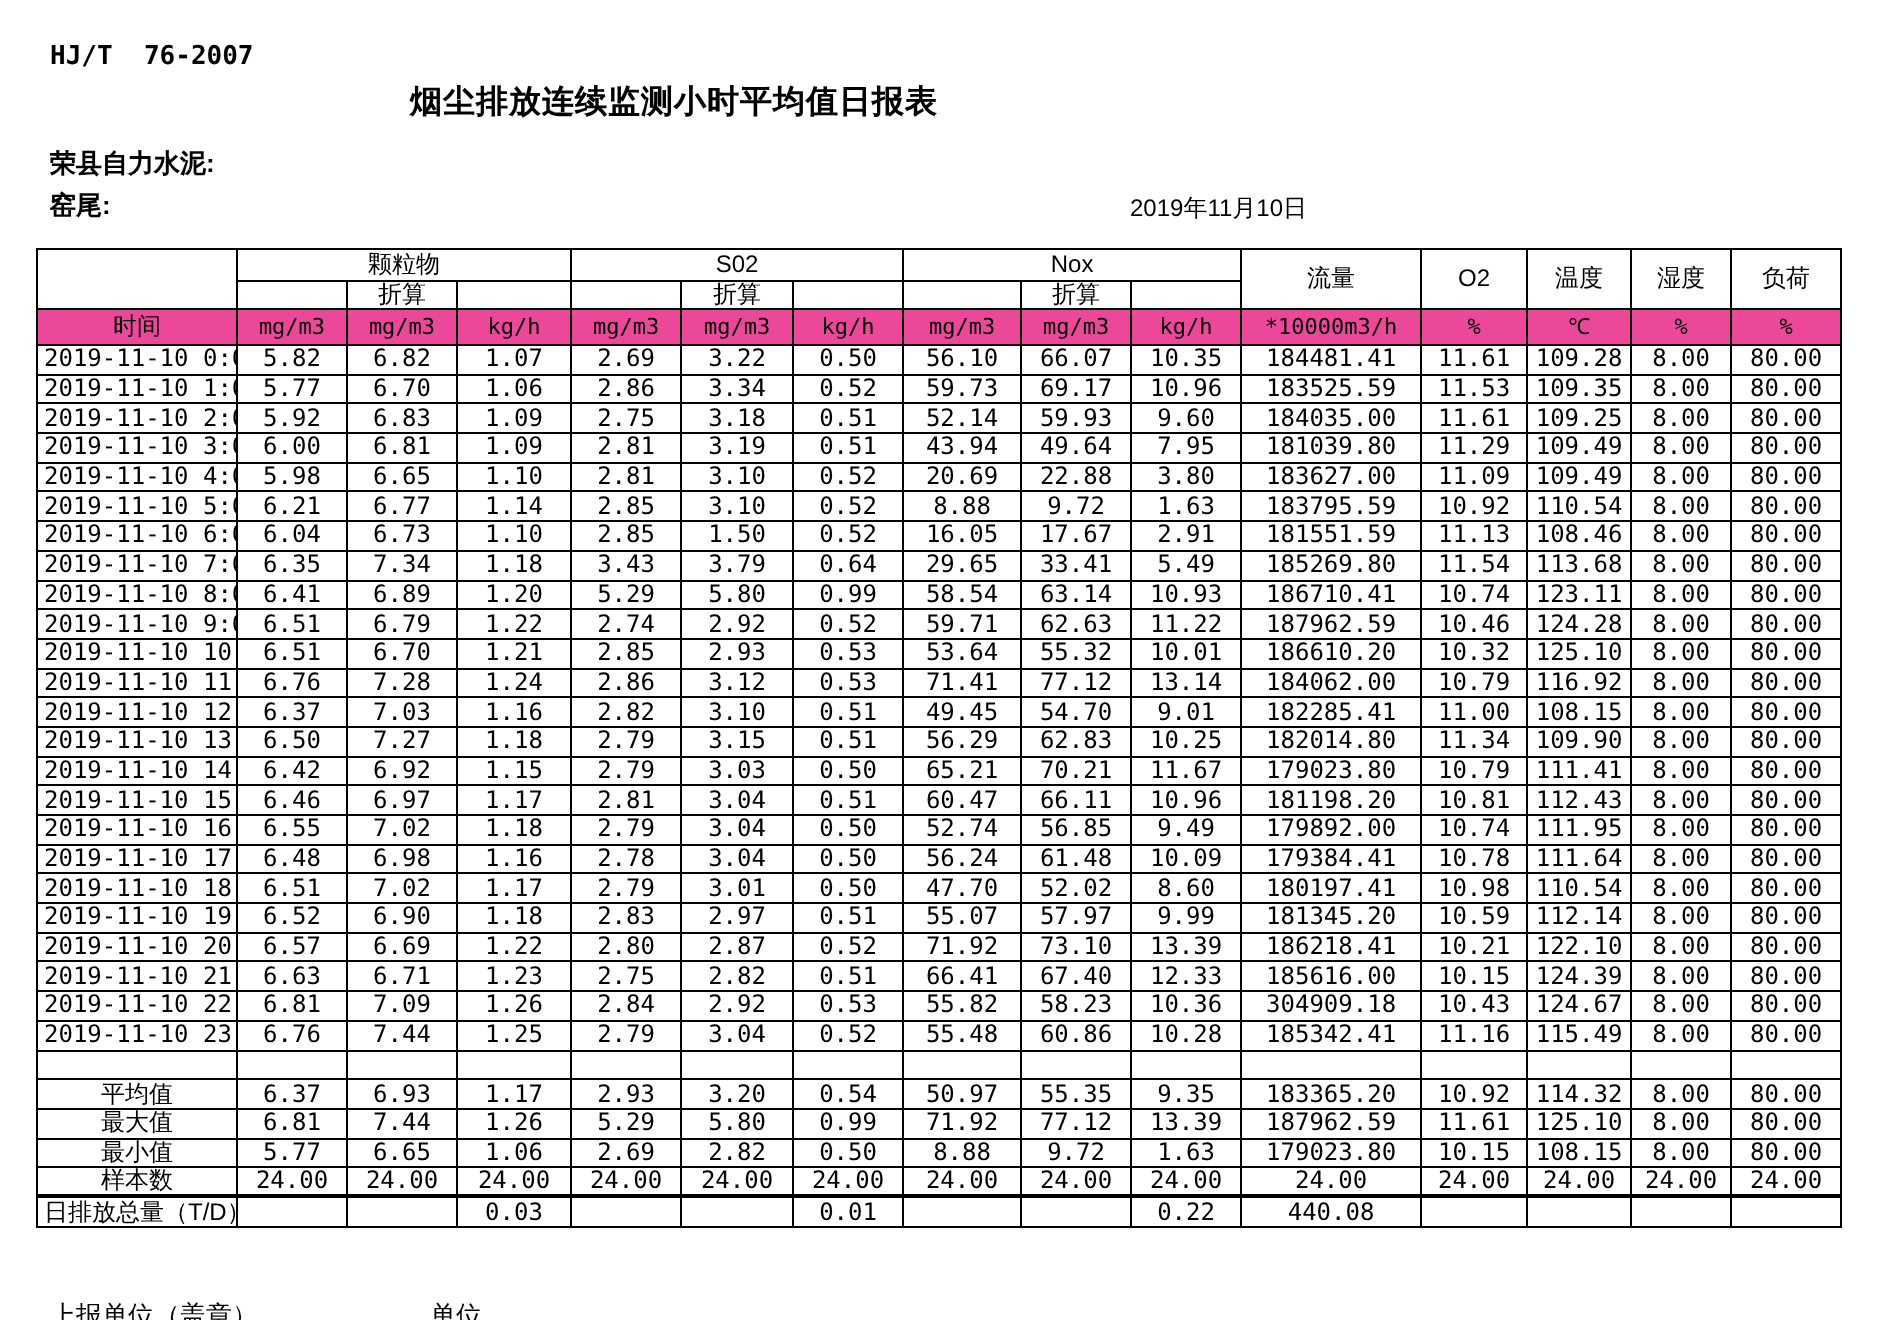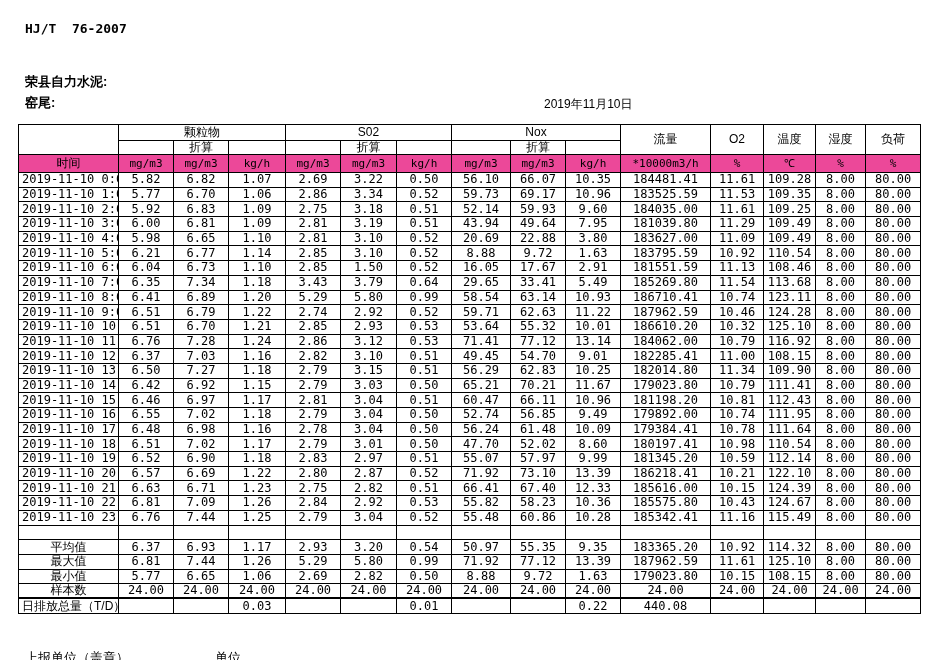--- a/index.html
+++ b/index.html
@@ -14,21 +14,21 @@
     position:absolute; left:25px; top:9px;
     font-size:13px; font-weight:bold; white-space:pre;
     font-family:"DejaVu Sans Mono",monospace;
   }
   .report-title {
     position:absolute; left:205px; top:29px;
     font-size:16px; font-weight:bold; letter-spacing:0.5px;
   }
   .company-name { position:absolute; left:25px; top:61px; font-size:13px; font-weight:bold; }
   .station-name { position:absolute; left:25px; top:82px; font-size:13px; font-weight:bold; }
-  .report-date  { position:absolute; left:544px; top:84px; font-size:12px; }
+  .report-date  { position:absolute; left:565px; top:84px; font-size:12px; }
 
   table.report {
     position:absolute; left:18px; top:112px; width:902px;
     border-collapse:collapse; table-layout:fixed;
   }
   table.report th, table.report td {
     border:1px solid #000; padding:0 3px;
     font-size:12px; line-height:13px; font-weight:normal;
     white-space:nowrap; overflow:hidden; text-align:center;
     height:14.7px;
@@ -55,20 +55,21 @@
   .footer-note  { position:absolute; left:25px;  top:619px; font-size:12px; }
   .footer-org   { position:absolute; left:25px;  top:637px; font-size:13px; }
   .footer-unit  { position:absolute; left:215px; top:637px; font-size:13px; }
 </style>
 </head>
 <body>
 
 <div class="sheet">
 
   <div class="std-code">HJ/T  76-2007</div>
+  <div class="report-title">烟尘排放连续监测小时平均值日报表</div>
   <div class="company-name">荣县自力水泥:</div>
   <div class="station-name">窑尾:</div>
   <div class="report-date">2019年11月10日</div>
 
   <table class="report">
     <colgroup>
       <col style="width:100px">
         <col style="width:55px">
         <col style="width:55px">
         <col style="width:57px">
@@ -504,21 +505,21 @@
           <td class="time">2019-11-10 22:00</td>
           <td class="num">6.81</td>
           <td class="num">7.09</td>
           <td class="num">1.26</td>
           <td class="num">2.84</td>
           <td class="num">2.92</td>
           <td class="num">0.53</td>
           <td class="num">55.82</td>
           <td class="num">58.23</td>
           <td class="num">10.36</td>
-          <td class="num">185575.80</td>
+          <td class="num">304909.18</td>
           <td class="num">10.43</td>
           <td class="num">124.67</td>
           <td class="num">8.00</td>
           <td class="num">80.00</td>
         </tr>
         <tr>
           <td class="time">2019-11-10 23:00</td>
           <td class="num">6.76</td>
           <td class="num">7.44</td>
           <td class="num">1.25</td>

